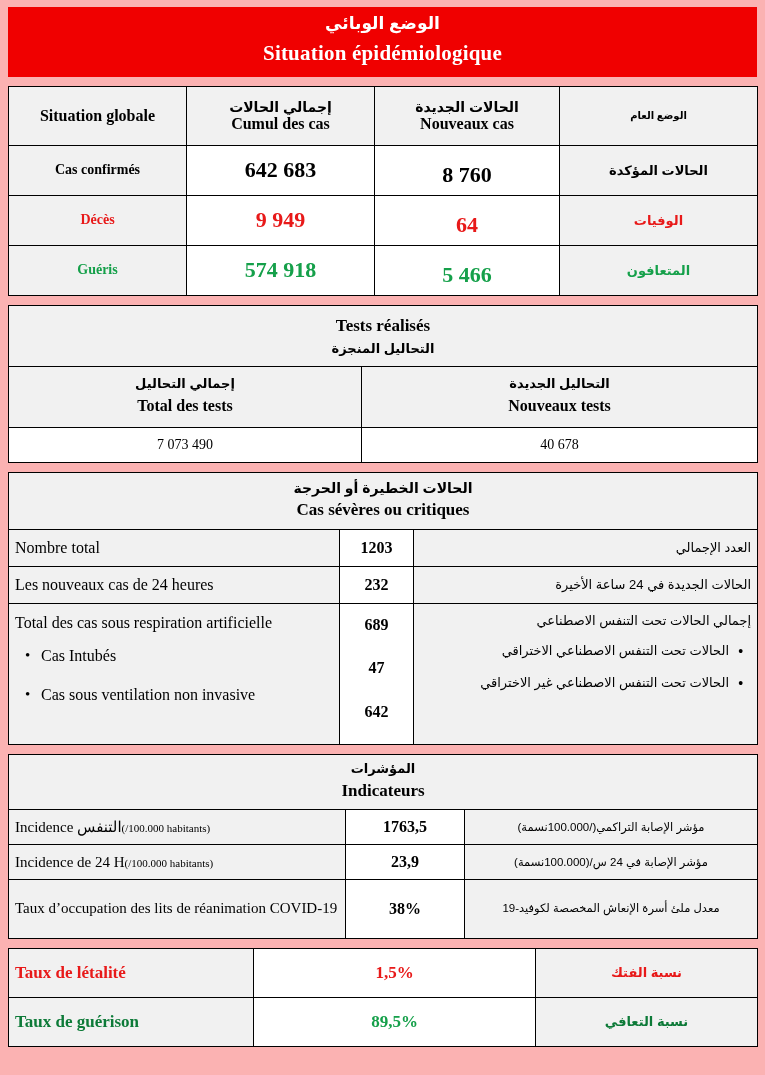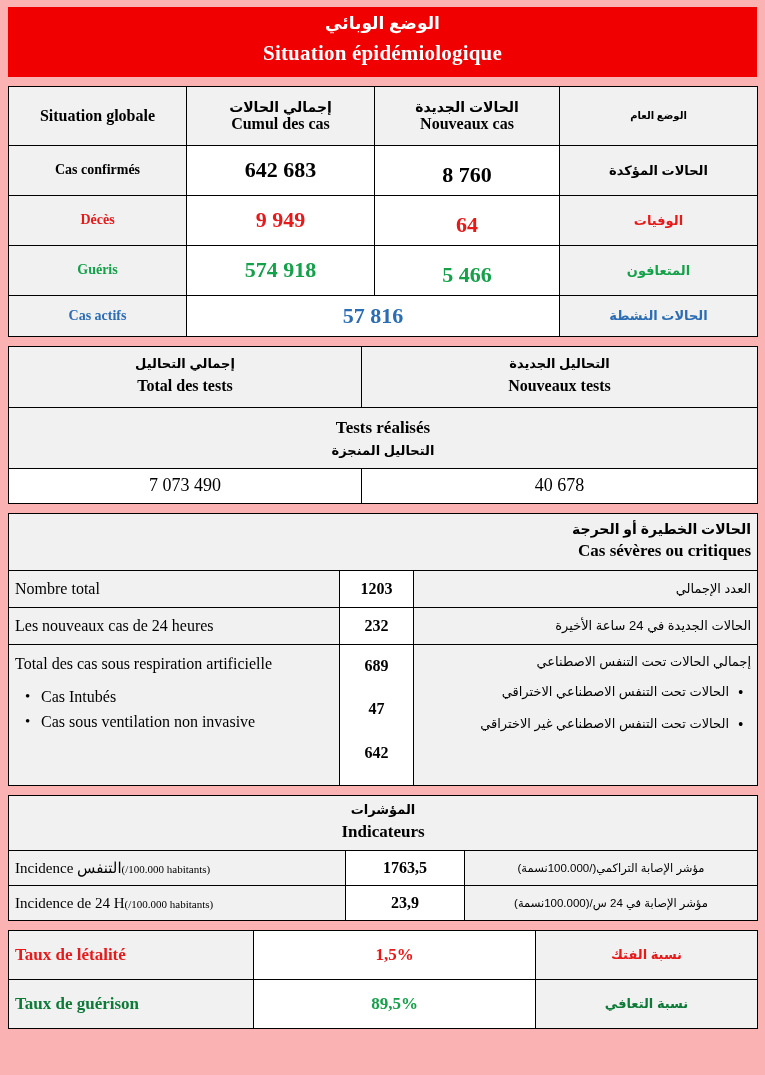--- a/index.html
+++ b/index.html
@@ -93,24 +93,24 @@
   .t1-label { font-size: 14px; font-weight: bold; }
   .t1-num   { font-size: 22px; font-weight: bold; }
   .t1-hd-fr { font-size: 16px; font-weight: bold; }
   .t1-hd-ar { font-size: 14px; }
 
   
   .t2 .title-cell { height: 54px; line-height: 1.5; }
   .t2-title-fr { font-size: 17px; font-weight: bold; }
   .t2-title-ar { font-size: 13px; }
   .t2 .hd2 { height: 54px; line-height: 1.45; }
-  .t2-num { font-size: 18px; }
-
-  
-  .t3 .title-cell { height: 50px; line-height: 1.45; text-align: right; }
+  .t2-num { font-size: 14px; }
+
+  
+  .t3 .title-cell { height: 50px; line-height: 1.45; }
   .t3-fr { font-size: 16px; }
   .t3-num { font-size: 16px; font-weight: bold; }
   .t3 .bullet-fr { padding-left: 26px; position: relative; }
   .t3 .bullet-fr::before {
     content: "\2022";
     position: absolute;
     left: 10px;
     font-size: 15px;
   }
   .t3 .bullet-ar { padding-right: 22px; position: relative; }
@@ -187,48 +187,43 @@
       <td class="c shade ar red">الوفيات</td>
     </tr>
 
     <tr>
       <td class="c shade t1-label green">Guéris</td>
       <td class="c t1-num green">574 918</td>
       <td class="c t1-num green" style="padding-top:12px">5 466</td>
       <td class="c shade ar green">المتعافون</td>
     </tr>
 
-    <tr>
-      <td class="c shade t1-label blue">Cas actifs</td>
-      <td class="c t1-num blue" colspan="2">57 816</td>
-      <td class="c shade ar blue">الحالات النشطة</td>
-    </tr>
   </tbody>
     </table>
 
   <table class="framed t2">
     <colgroup>
         <col style="width:353px">
         <col style="width:396px">
       </colgroup>
     <tbody>
         <tr>
+      <td class="c shade title-cell" colspan="2">
+        <div class="t2-title-fr">Tests réalisés</div>
+        <div class="ar t2-title-ar">التحاليل المنجزة</div>
+      </td>
+    </tr>
+    <tr>
       <td class="c shade hd2">
         <div class="ar">إجمالي التحاليل</div>
         <div class="b" style="font-size:16px">Total des tests</div>
       </td>
       <td class="c shade hd2">
         <div class="ar">التحاليل الجديدة</div>
         <div class="b" style="font-size:16px">Nouveaux tests</div>
-      </td>
-    </tr>
-    <tr>
-      <td class="c shade title-cell" colspan="2">
-        <div class="t2-title-fr">Tests réalisés</div>
-        <div class="ar t2-title-ar">التحاليل المنجزة</div>
       </td>
     </tr>
     <tr>
       <td class="c t2-num" style="height:28px">7 073 490</td>
       <td class="c t2-num" style="height:28px">40 678</td>
     </tr>
   </tbody>
     </table>
 
   <table class="framed t3">
@@ -251,21 +246,21 @@
     </tr>
     <tr>
       <td class="l shade t3-fr" style="height:30px">Les nouveaux cas de 24 heures</td>
       <td class="c t3-num">232</td>
       <td class="r shade ar-reg">الحالات الجديدة في 24 ساعة الأخيرة</td>
     </tr>
     <tr>
       <td class="l shade t3-fr stack" style="height:130px;vertical-align:top;padding-top:7px">
         <div>Total des cas sous respiration artificielle</div>
         <div class="bullet-fr" style="margin-top:9px">Cas Intubés</div>
-        <div class="bullet-fr" style="">Cas sous ventilation non invasive</div>
+        <div class="bullet-fr" style="margin-top:14px">Cas sous ventilation non invasive</div>
       </td>
       <td class="c t3-num" style="vertical-align:top;padding:0">
         <div class="valstack">
           <div>689</div>
           <div>47</div>
           <div>642</div>
         </div>
       </td>
       <td class="r shade ar-reg stack" style="vertical-align:top;padding-top:7px">
         <div>إجمالي الحالات تحت التنفس الاصطناعي</div>
@@ -296,20 +291,25 @@
       <td class="c t4-num">1763,5</td>
       <td class="c shade ar-reg t4-ar">مؤشر الإصابة التراكمي(/100.000نسمة)</td>
     </tr>
     <tr>
       <td class="l shade" style="height:28px">
         <span class="t4-fr">Incidence de 24 H</span><span class="t4-sm">(/100.000 habitants)</span>
       </td>
       <td class="c t4-num">23,9</td>
       <td class="c shade ar-reg t4-ar">مؤشر الإصابة في 24 س/(100.000نسمة)</td>
     </tr>
+    <tr>
+      <td class="l shade t4-fr" style="height:52px;line-height:1.35">Taux d’occupation des lits de réanimation COVID-19</td>
+      <td class="c t4-num">38%</td>
+      <td class="c shade ar-reg t4-ar" style="line-height:1.5">معدل ملئ أسرة الإنعاش المخصصة لكوفيد-19</td>
+    </tr>
   </tbody>
     </table>
 
   <table class="framed t5">
     <colgroup>
         <col style="width:245px">
         <col style="width:282px">
         <col style="width:222px">
       </colgroup>
     <tbody>

